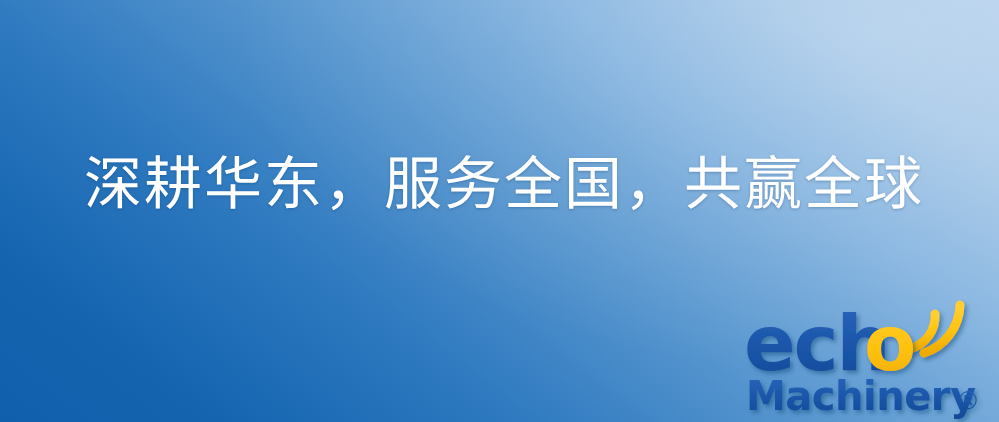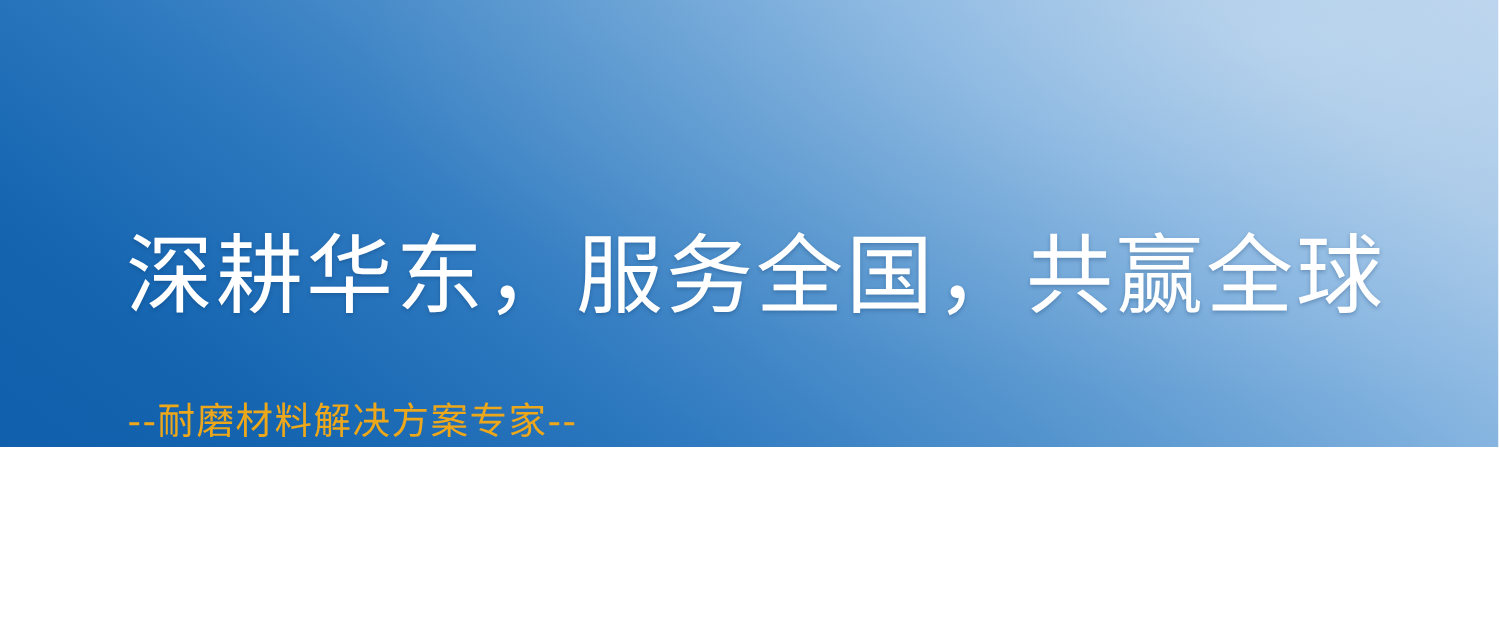--- a/index.html
+++ b/index.html
@@ -5,21 +5,21 @@
 <style>
   html, body {
     margin: 0;
     padding: 0;
     background: #ffffff;
   }
 
   .banner {
     position: relative;
     width: 999px;
-    height: 298px;
+    height: 422px;
     overflow: hidden;
     
     background: linear-gradient(38deg,
         #0f5fac 0%,
         #1464b0 14%,
         #2f7ac0 34%,
         #5a98d0 54%,
         #85b4e0 72%,
         #a3c6e7 86%,
         #b0cdeb 100%);
@@ -87,21 +87,20 @@
     overflow: visible;
   }
 </style>
 </head>
 <body>
 
 <div class="banner">
 
   <div class="headline">深耕华东，服务全国，共赢全球</div>
 
-  <div class="subtitle">--耐磨材料解决方案专家--</div>
 
   <div class="logo">
     <svg viewBox="0 0 250 122" xmlns="http://www.w3.org/2000/svg">
       <defs>
         <filter id="logoShadow" x="-30%" y="-30%" width="170%" height="170%">
           <feDropShadow dx="2.5" dy="3" stdDeviation="2.2" flood-color="#0d3a6b" flood-opacity="0.42"></feDropShadow>
         </filter>
         <linearGradient id="blueGrad" x1="0" y1="0" x2="0" y2="1">
           <stop offset="0%" stop-color="#2a66bd"></stop>
           <stop offset="55%" stop-color="#1a55a8"></stop>

